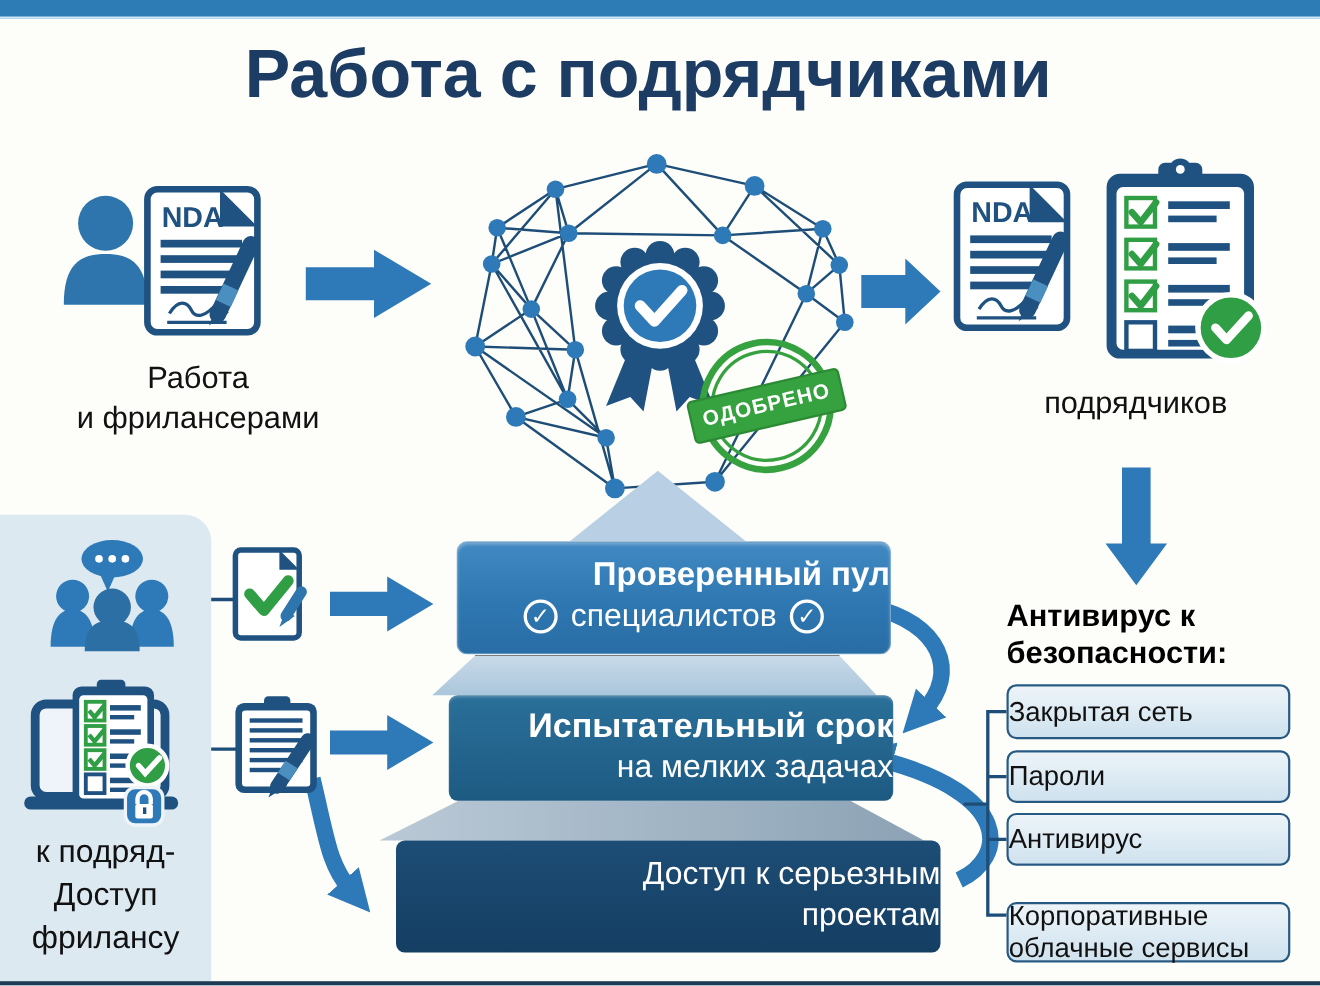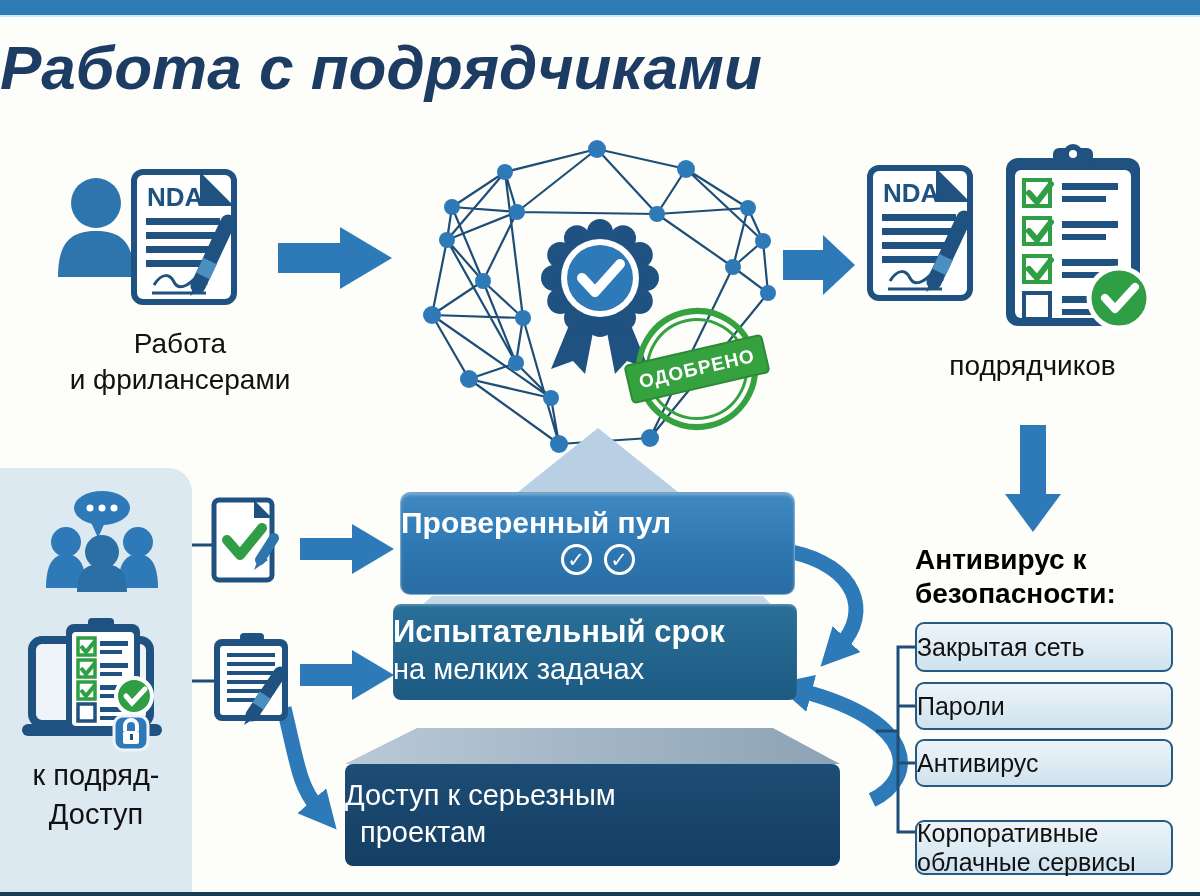--- a/index.html
+++ b/index.html
@@ -4,37 +4,37 @@
 <style>
   html,body{margin:0;padding:0;}
   body{
     width:1200px;height:896px;position:relative;overflow:hidden;
     background:#fdfdfa;
     font-family:"Liberation Sans","DejaVu Sans",sans-serif;
   }
   .abs{position:absolute;}
   .topbar{left:0;top:0;width:1200px;height:15px;background:#2e7cb5;border-bottom:2px solid #cfeaf7;}
   .bottombar{left:0;bottom:0;width:1200px;height:4px;background:#1c3b55;}
-  .title{left:0;top:32px;width:956px;text-align:left;font-size:62px;font-weight:bold;color:#1c3c63;z-index:2;font-style:italic;}
+  .title{left:0;top:32px;width:956px;text-align:right;font-size:62px;font-weight:bold;color:#1c3c63;z-index:2;}
   svg.layer{left:0;top:0;z-index:1;}
   .left-panel{left:0;top:468px;width:192px;height:424px;background:#dde9f1;border-top-right-radius:24px;z-index:0;}
   .caption{font-size:28px;color:#111;text-align:center;line-height:36px;z-index:2;}
   .cap-left{left:20px;top:326px;width:320px;}
   .cap-right{left:920px;top:348px;width:225px;line-height:35px;}
   .cap-panel{left:5px;top:756px;width:182px;font-size:29px;line-height:39px;}
   
-  .pyr{color:#fff;text-align:left;z-index:2;box-sizing:border-box;}
+  .pyr{color:#fff;text-align:right;z-index:2;box-sizing:border-box;margin-left:15px;}
   .box-top{left:400px;top:492px;width:395px;height:103px;border-radius:10px;
     background:linear-gradient(180deg,#4189c2 0%,#2e77b1 55%,#296da5 100%);
     border:1px solid rgba(255,255,255,.35);box-shadow:inset 0 2px 3px rgba(255,255,255,.3);}
   .box-top .l1{font-size:30px;font-weight:bold;margin-top:13px;}
   .box-top .l2{font-size:29px;margin-top:4px;display:flex;align-items:center;justify-content:center;gap:12px;}
   .chk{display:inline-flex;width:31px;height:31px;border:3px solid #fff;border-radius:50%;
     align-items:center;justify-content:center;font-size:21px;font-weight:bold;color:#fff;box-sizing:border-box;}
-  .box-mid{left:393px;top:604px;width:404px;height:96px;border-radius:8px;
+  .box-mid{left:393px;top:632px;width:404px;height:96px;border-radius:8px;
     background:linear-gradient(180deg,#2a7099 0%,#1d5a82 100%);box-shadow:inset 0 2px 2px rgba(255,255,255,.2);}
   .box-mid .l1{font-size:31px;font-weight:bold;margin-top:10px;}
   .box-mid .l2{font-size:29px;margin-top:3px;}
   .box-bot{left:345px;top:764px;width:495px;height:102px;border-radius:8px;
     background:linear-gradient(180deg,#1d4d75 0%,#153e63 100%);}
   .box-bot .l1{font-size:29px;margin-top:15px;}
   .box-bot .l2{font-size:29px;margin-top:4px;padding-left:15px;}
   
   .sec-head{left:915px;top:543px;width:270px;font-size:28px;font-weight:bold;color:#000;line-height:34px;z-index:2;}
   .sec-item{left:915px;width:258px;box-sizing:border-box;border:2px solid #275a83;border-radius:9px;
@@ -308,32 +308,34 @@
   <div>и фрилансерами</div>
 </div>
 
 <div class="abs caption cap-right">
   <div>подрядчиков</div>
 </div>
 
 <div class="abs caption cap-panel">
   <div>к подряд-</div>
   <div>Доступ</div>
+  <div>фрилансу</div>
 </div>
 
 <div class="abs stamp">
   <div class="ring-outer"></div>
   <div class="ring-inner"></div>
   <div class="band">ОДОБРЕНО</div>
 </div>
 
 <div class="abs pyr box-top">
   <div class="l1">Проверенный пул</div>
   <div class="l2">
     <span class="chk">✓</span>
+    <span>специалистов</span>
     <span class="chk">✓</span>
   </div>
 </div>
 
 <div class="abs pyr box-mid">
   <div class="l1">Испытательный срок</div>
   <div class="l2">на мелких задачах</div>
 </div>
 
 <div class="abs pyr box-bot">

